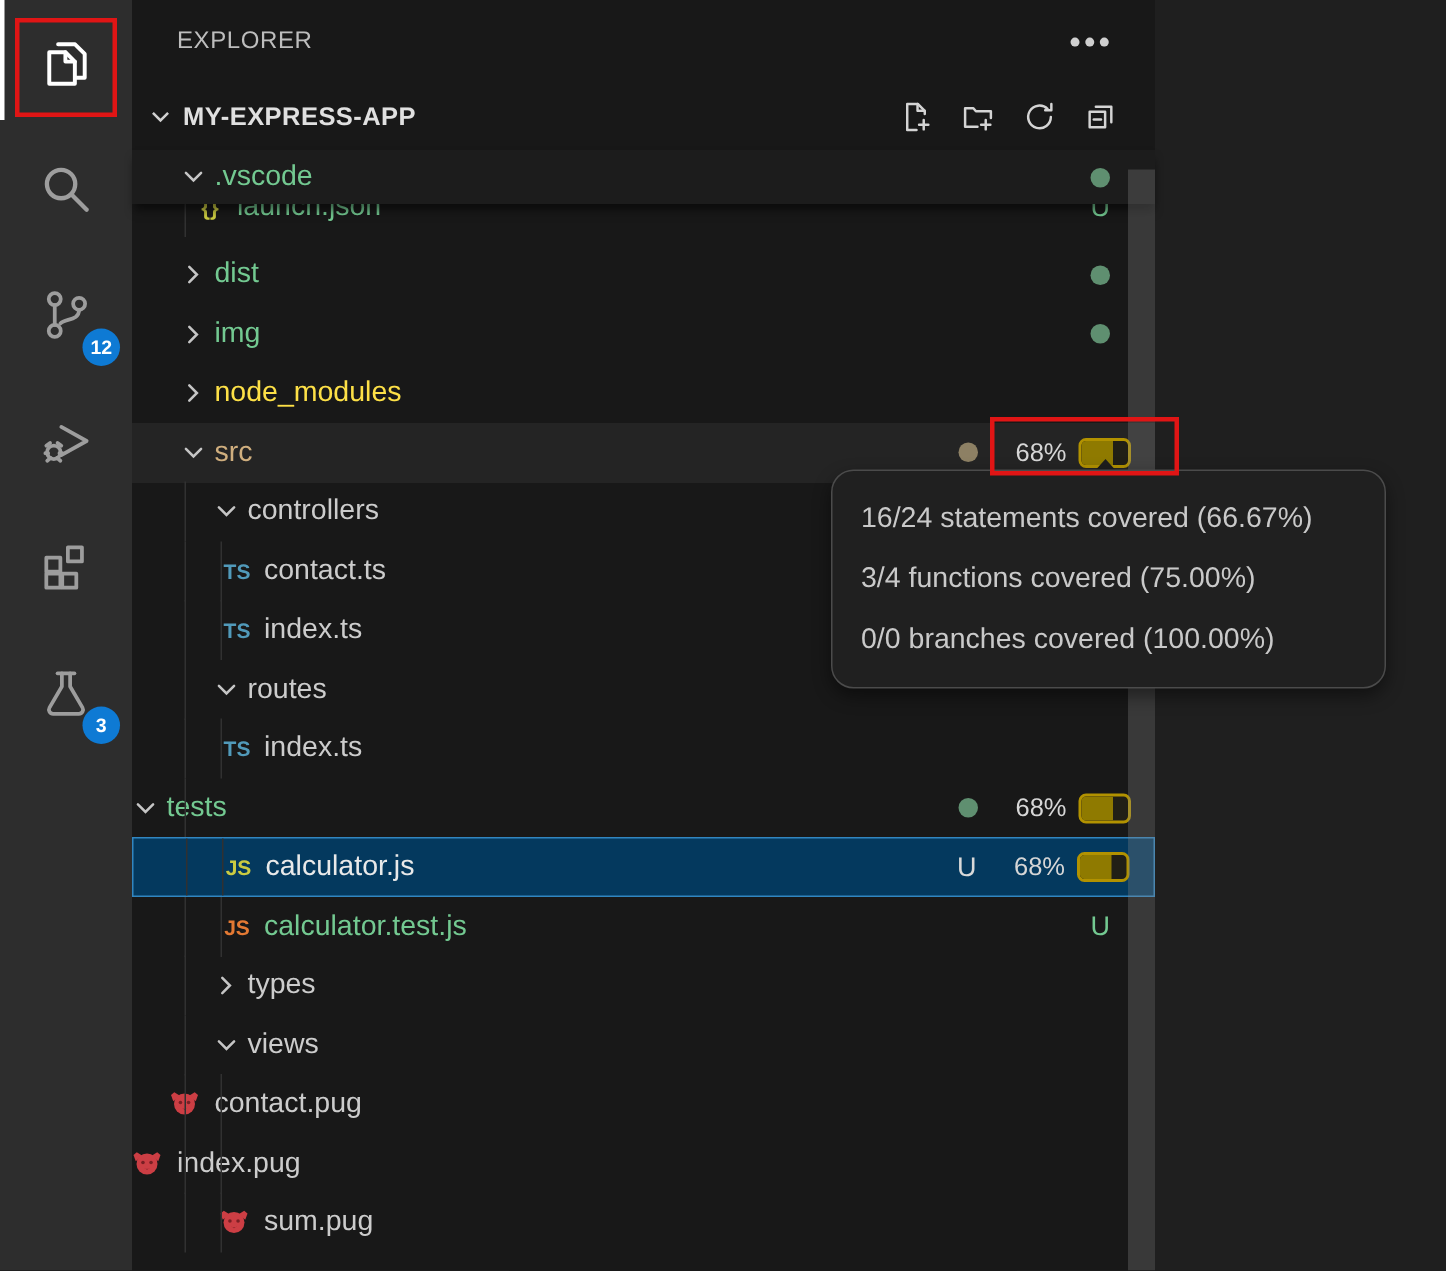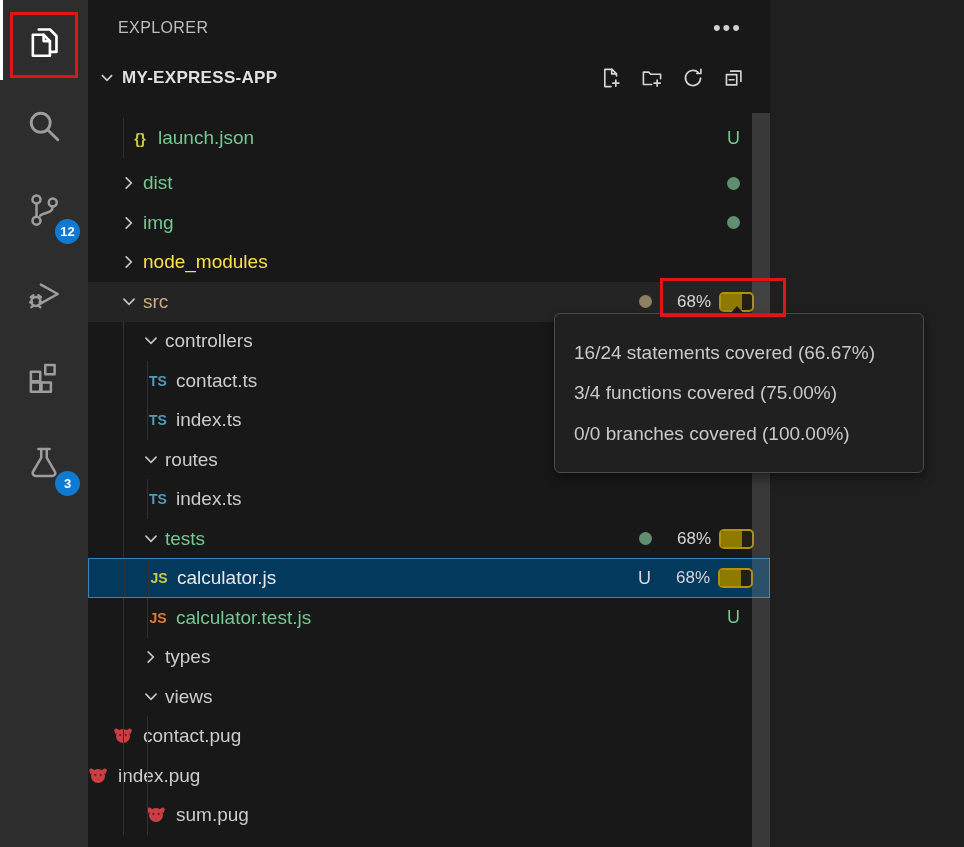--- a/index.html
+++ b/index.html
@@ -38,22 +38,22 @@
   .covbar{width:31px;height:16px;border:2px solid var(--cov-border);border-radius:5px;position:relative;overflow:hidden;background:#211f16;}
   .covbar .fill{position:absolute;left:0;top:0;bottom:0;background:var(--cov-fill);}
   .guide{position:absolute;top:0;bottom:0;width:1px;background:#313131;}
   .row.selected{background:var(--sel-bg);border:1px solid var(--sel-border);}
   .row.hovered{background:#242424;}
   .row.sticky{background:#1c1c1c;box-shadow:0 5px 6px -1px rgba(0,0,0,.55);z-index:3;}
   .scrollbar{position:absolute;left:664px;top:113px;width:18px;height:734px;background:rgba(135,135,135,.30);z-index:5;}
   
   .redbox{position:absolute;border:3px solid var(--annot-red);z-index:20;pointer-events:none;}
   .tooltip{position:absolute;left:466px;top:313px;width:368px;height:140px;background:#202020;
-           border:1px solid #4b4b4b;border-radius:6px;z-index:15;box-shadow:0 5px 12px rgba(0,0,0,.45);
-           display:flex;flex-direction:column;justify-content:space-evenly;padding:9px 0;}
+           border:1px solid #4b4b4b;border-radius:15px;z-index:15;box-shadow:0 5px 12px rgba(0,0,0,.45);
+           display:flex;flex-direction:column;justify-content:space-evenly;padding:2px 0;}
   .tt-line{padding:0 19px;font-size:19px;color:#c9c9c9;white-space:nowrap;}
   .notch{position:absolute;left:640px;top:306px;width:0;height:0;z-index:6;
          border-left:9px solid transparent;border-right:9px solid transparent;border-bottom:10px solid #1d1d1d;}
   
   .editor{position:absolute;left:770px;top:0;width:194px;height:847px;background:#1f1f1f;}
   svg{display:block;}
 </style>
 </head>
 <body>
 
@@ -165,20 +165,32 @@
               <path d="M11 6h15v15"></path>
               <rect x="5" y="11" width="15" height="15"></rect>
               <path d="M9 18.5h7"></path>
             </svg>
           </span>
         </span>
       </span>
   </div>
 
   <div class="tree" id="tree">
+      <div class="row sticky" style="height: 36px; top: 0px; z-index: 3; padding-left: 32px;">
+        <span class="chev">
+          <svg width="18" height="18" viewBox="0 0 16 16" fill="none" stroke="currentColor" stroke-width="1.5" stroke-linecap="round">
+            <path d="M3.5 5.5L8 10l4.5-4.5"></path>
+          </svg>
+        </span>
+        <span class="lbl" style="color:#73c991">.vscode</span>
+        <span class="spacer"></span>
+        <span class="rt" style="padding-right:30px">
+          <span class="dot" style="background:#5f8f70"></span>
+        </span>
+      </div>
       <div class="row" style="top: 18px; z-index: 1; padding-left: 40px;">
         <span class="guide" style="left:35px"></span>
         <span class="ficon" style="color:#cbcb41;font-size:15px;">{}</span>
         <span class="lbl" style="color:#73c991">launch.json</span>
         <span class="spacer"></span>
         <span class="rt" style="padding-right:30px">
           <span class="uletter" style="color:#73c991">U</span>
         </span>
       </div>
       <div class="row" style="top: 63px; z-index: 2; padding-left: 32px;">
@@ -272,21 +284,21 @@
         <span class="rt" style="padding-right:30px"></span>
       </div>
       <div class="row" style="top: 379px; z-index: 2; padding-left: 58px;">
         <span class="guide" style="left:35px"></span>
         <span class="guide" style="left:59px"></span>
         <span class="ficon" style="color:#519aba;">TS</span>
         <span class="lbl" style="color:#cccccc">index.ts</span>
         <span class="spacer"></span>
         <span class="rt" style="padding-right:30px"></span>
       </div>
-      <div class="row" style="top: 418.5px; z-index: 2; padding-left: 54px;">
+      <div class="row" style="top: 418.5px; z-index: 2; ">
         <span class="guide" style="left:35px"></span>
         <span class="chev">
           <svg width="18" height="18" viewBox="0 0 16 16" fill="none" stroke="currentColor" stroke-width="1.5" stroke-linecap="round">
             <path d="M3.5 5.5L8 10l4.5-4.5"></path>
           </svg>
         </span>
         <span class="lbl" style="color:#73c991">tests</span>
         <span class="spacer"></span>
         <span class="rt" style="padding-right:16px">
           <span class="dot" style="background:#5f8f70"></span>

